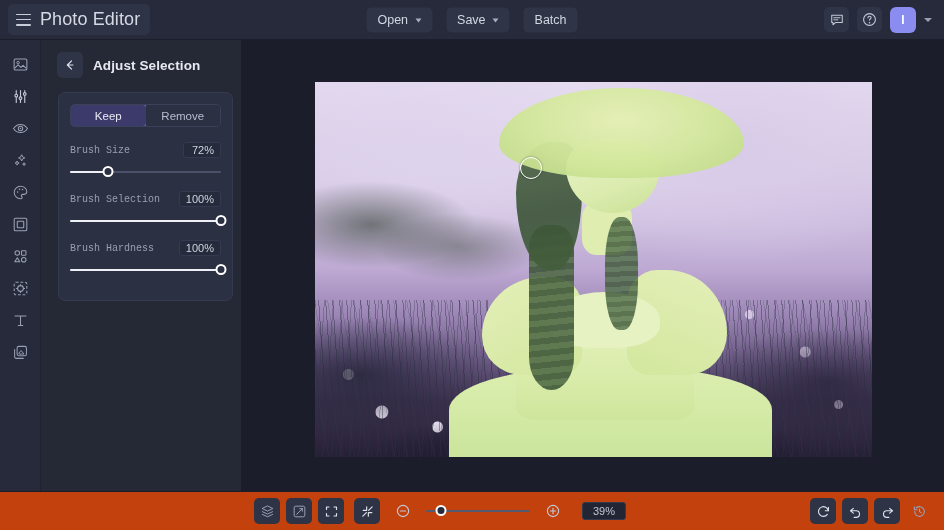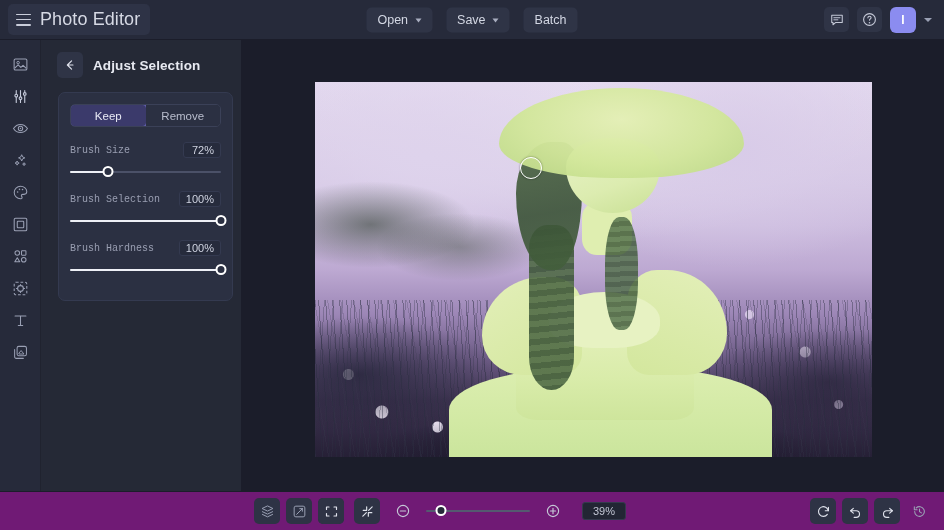--- a/index.html
+++ b/index.html
@@ -236,21 +236,21 @@
 
   #brush-cursor {
     position: absolute; left: 531px; top: 168px;
     width: 22px; height: 22px; margin: -11px 0 0 -11px;
     border: 1.8px solid #ffffff; border-radius: 50%;
     box-shadow: 0 0 2px rgba(0,0,0,.5);
   }
 
   
   #bottombar {
-    height: 39px; flex: 0 0 39px; background: #701a75;
+    height: 39px; flex: 0 0 39px; background: #c2410c;
     border-top: 1px solid #1b1d2a;
     display: flex; align-items: center; position: relative;
     padding: 0 12px 0 0;
   }
   #bb-left { display: flex; align-items: center; gap: 6px; margin-left: 254px; }
   .bb-icon {
     width: 26px; height: 26px; border-radius: 5px; background: #2e3345;
     display: flex; align-items: center; justify-content: center; cursor: pointer;
   }
   .bb-icon.plain { background: transparent; }

